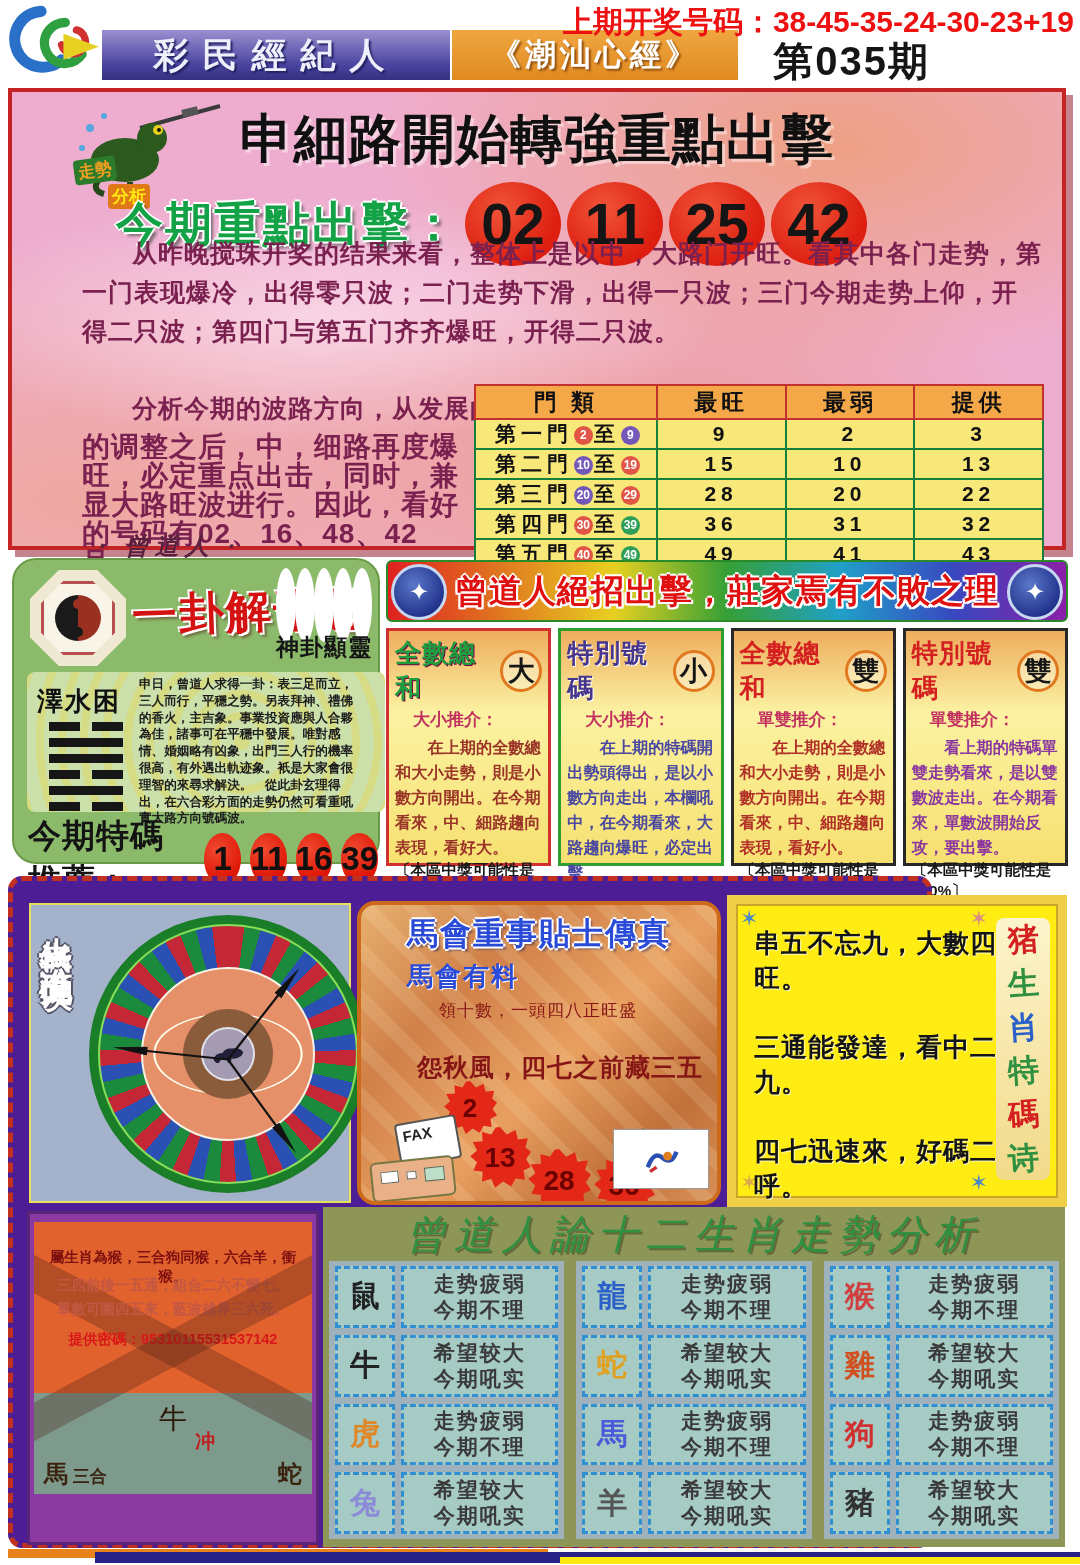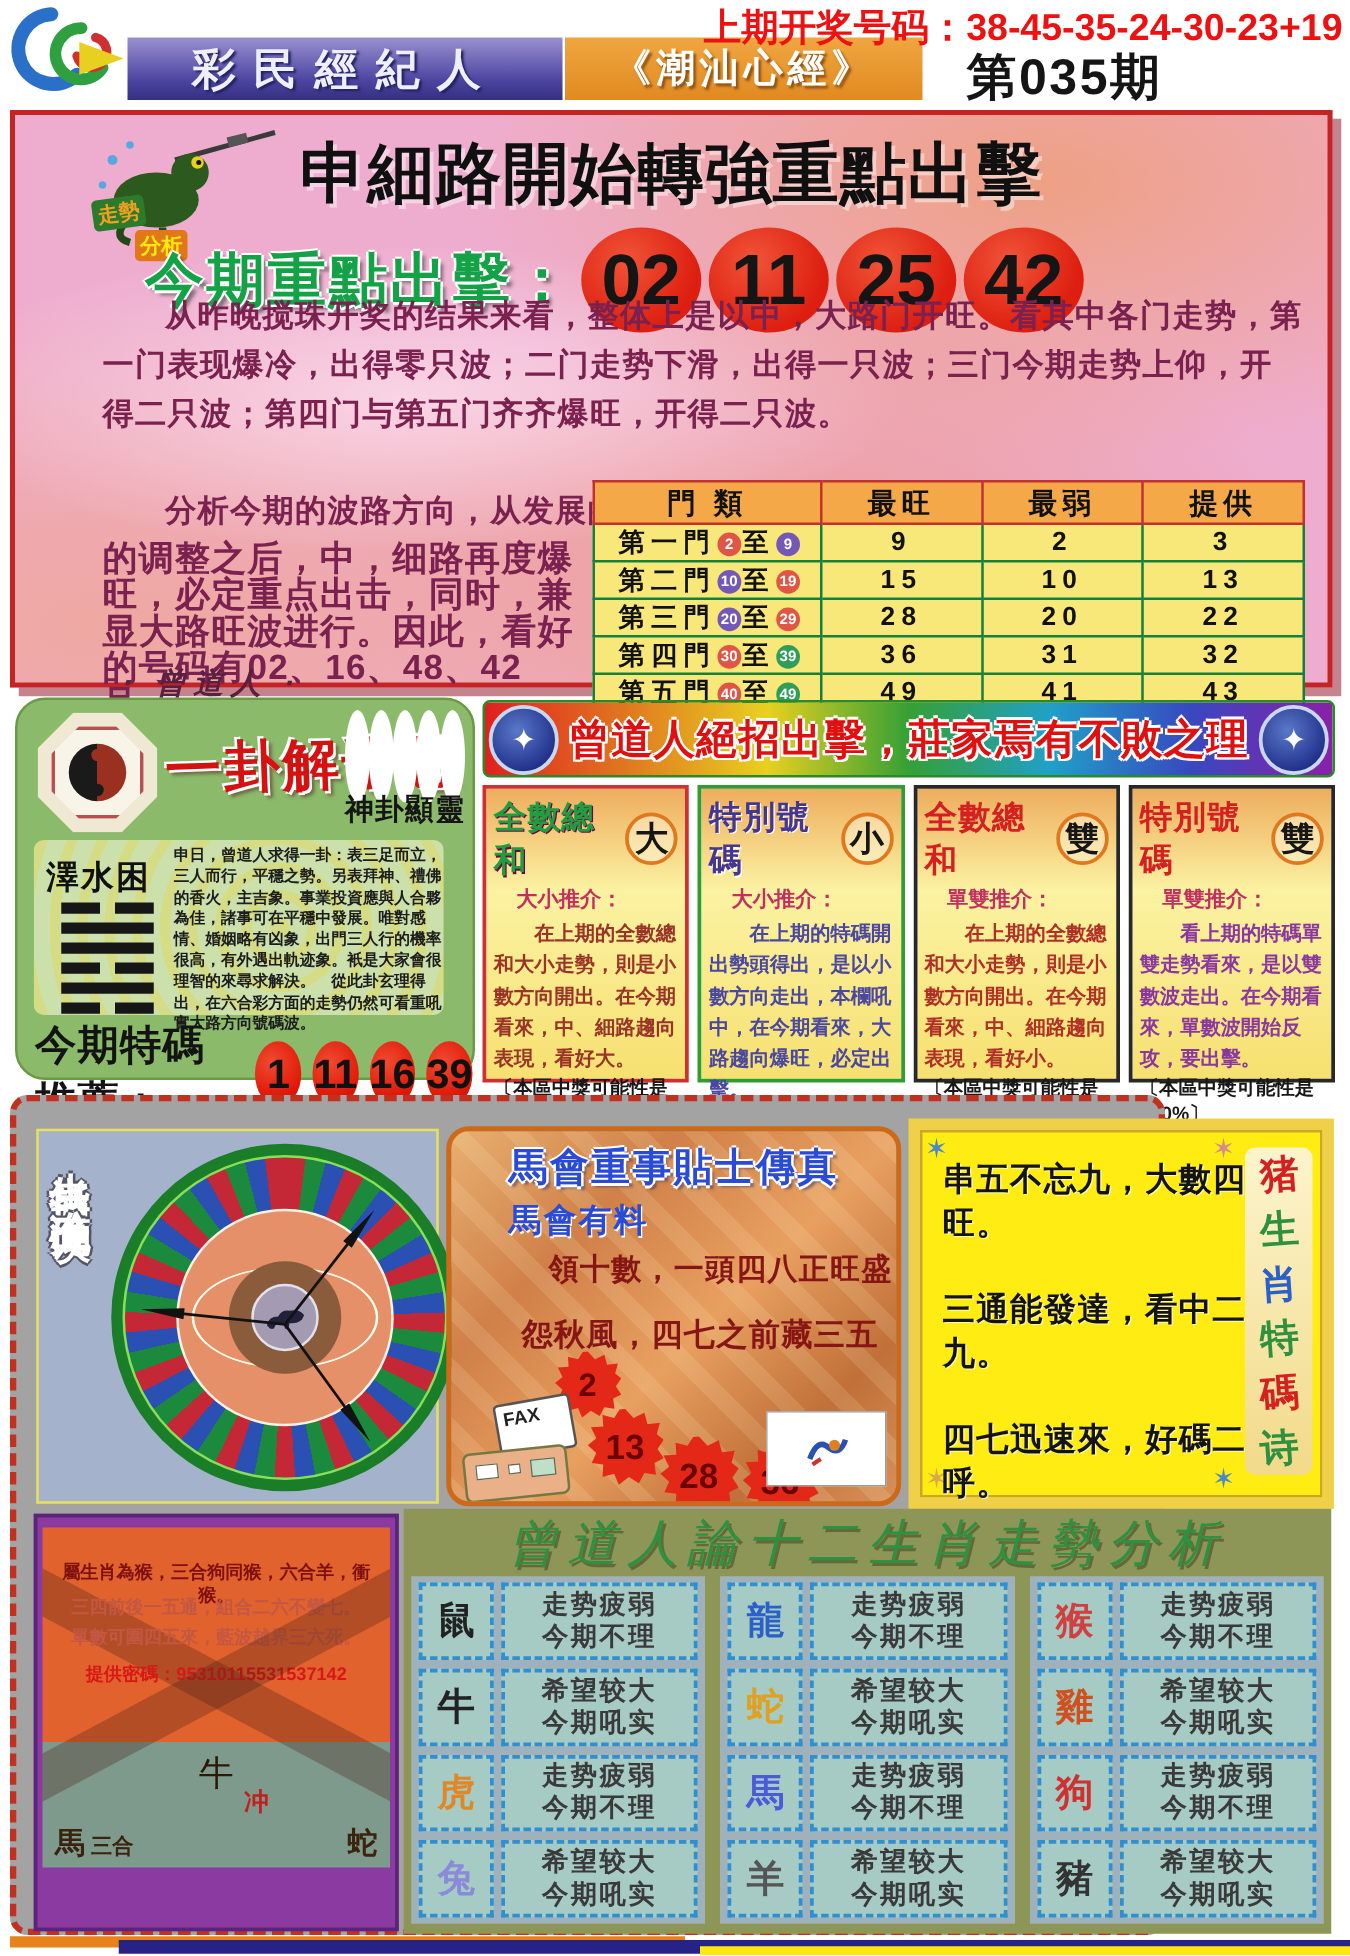--- a/index.html
+++ b/index.html
@@ -42,21 +42,21 @@
   
   .kua-box { position:absolute; left:12px; top:558px; width:368px; height:306px; background:#8cba6b; border:2px solid #6a9a48; border-radius:24px; }
   .bagua { position:absolute; left:16px; top:10px; width:96px; height:96px; clip-path:polygon(30% 0,70% 0,100% 30%,100% 70%,70% 100%,30% 100%,0 70%,0 30%); background:#efe8d2; display:flex; align-items:center; justify-content:center; }
   .bagua-in { width:74px; height:74px; clip-path:polygon(30% 0,70% 0,100% 30%,100% 70%,70% 100%,30% 100%,0 70%,0 30%); background:#f8f4e8; border:0; display:flex; align-items:center; justify-content:center; box-shadow:inset 0 0 0 3px #b85050; }
   .yinyang { width:46px; height:46px; border-radius:50%; background:linear-gradient(90deg,#1a1a1a 50%,#9a3020 50%); position:relative; }
   .yinyang::before { content:""; position:absolute; left:50%; top:4px; width:10px; height:10px; margin-left:-5px; border-radius:50%; background:#9a3020; box-shadow:0 28px 0 #1a1a1a; }
   .kua-title { position:absolute; left:118px; top:22px; color:#d41212; font-size:45px; font-weight:900; letter-spacing:2px; text-shadow:2px 2px 0 #fff,-2px -2px 0 #fff,4px 4px 3px rgba(80,20,20,.5); transform:rotate(-2deg); }
   .ovals { position:absolute; right:10px; top:8px; width:92px; height:108px; }
   .oval { position:absolute; top:0; width:20px; height:74px; border-radius:50%; background:#fff; }
   .shen { position:absolute; right:6px; top:72px; width:96px; color:#151515; font-size:23px; font-weight:900; letter-spacing:1px; }
-  .kua-panel { position:absolute; left:13px; top:112px; width:328px; height:140px; background:#cbe0ab; border-radius:8px;
+  .kua-panel { position:absolute; left:13px; top:112px; width:358px; height:140px; background:#cbe0ab; border-radius:8px;
     background-image:repeating-radial-gradient(circle at 60% 50%, rgba(232,212,60,.35) 0 8px, transparent 8px 22px); }
   .hexname { position:absolute; left:10px; top:12px; color:#101010; font-size:26px; font-weight:900; letter-spacing:2px; }
   .hexagram { position:absolute; left:22px; top:50px; width:74px; }
   .hx { height:9px; margin-bottom:7px; display:flex; justify-content:space-between; }
   .hx .bar { background:#161616; height:9px; width:100%; }
   .hx.broken .bar { width:42%; }
   .kua-text { position:absolute; left:112px; top:4px; width:226px; color:#1d1d1d; font-size:12.6px; line-height:16.8px; font-weight:bold; }
   .rec-row { position:absolute; left:14px; top:254px; display:flex; align-items:center; }
   .rec-label { color:#131313; font-size:33px; font-weight:900; letter-spacing:1px; }
   .rec-ball { width:52px; height:52px; border-radius:50%; background:radial-gradient(circle at 36% 32%, #f04a30, #de1404 70%); color:#101010; font-size:33px; font-weight:900; display:flex; align-items:center; justify-content:center; margin-left:9px; }
@@ -78,42 +78,42 @@
   .pcircle { width:42px; height:42px; border-radius:50%; border:3px solid #e07820; color:#161616; background:rgba(255,255,240,.4); font-size:27px; font-weight:900; display:flex; align-items:center; justify-content:center; flex:0 0 auto; }
   .psub { font-size:17px; font-weight:900; color:#c23060; margin:2px 0 4px 18px; }
   .pbody { font-size:16.2px; font-weight:bold; line-height:25px; text-indent:2em; }
   .p1 .pbody { color:#9a3428; } .p2 .pbody { color:#4a48a0; } .p3 .pbody { color:#b03028; } .p4 .pbody { color:#8a38a0; }
   .pprob { font-size:15.5px; font-weight:900; color:#181818; margin-top:auto; padding-bottom:3px; }
   .pfoot { margin:0 -6px; height:46px; font-size:9.6px; line-height:11.5px; font-weight:bold; padding:2px 4px; }
   .pfoot.red { background:#e42020; color:#ffe8b0; }
   .pfoot.yel { background:#ffe800; color:#8a2818; }
 
   
-  .sec-bottom { position:absolute; left:8px; top:876px; width:924px; height:672px; border:5px dashed #c23020; border-radius:14px; background:#a3a3a3; }
+  .sec-bottom { position:absolute; left:8px; top:876px; width:924px; height:672px; border:5px dashed #c23020; border-radius:14px; background:#4c1d95; }
   .wheel-panel { position:absolute; left:16px; top:22px; width:322px; height:300px; background:#a4b2cc; border:2px solid #e8e058; }
   .vtext { position:absolute; left:2px; top:6px; writing-mode:vertical-rl; color:#fff; font-size:33px; font-weight:900; letter-spacing:4px; text-shadow:2px 0 #556,-2px 0 #556,0 2px #556,0 -2px #556; height:286px; }
   .wheel { position:absolute; left:58px; top:10px; width:278px; height:278px; }
   .wl { position:absolute; border-radius:50%; }
   .w1 { inset:0; background:radial-gradient(circle,#2a9a3a,#13701f); }
   .wring { inset:9px; background:repeating-conic-gradient(#c42836 0deg 7.35deg,#1c8a3c 7.35deg 14.7deg,#2a50b4 14.7deg 22.05deg); border:2px solid #8adf5a; }
   .wface { inset:52px; background:#e59068; border:2px solid #f6f2e6; }
   .wel { inset:58px; border:2px solid rgba(255,255,238,.85); border-radius:50%; }
   .wel.a { transform:scale(.92,.5) rotate(38deg); } .wel.b { transform:scale(.92,.5) rotate(-38deg); }
   .wmid { inset:94px; background:#8a5c3c; }
   .wcenter { inset:112px; background:#a49ab2; border:2px solid #e2e2ea; display:flex; align-items:center; justify-content:center; }
   .warrow { position:absolute; left:50%; top:50%; width:116px; height:11px; background:#121212; transform-origin:0 50%;
     clip-path:polygon(0 40%,70% 40%,70% 10%,100% 50%,70% 90%,70% 60%,0 60%); }
 
   .fax-panel { position:absolute; left:344px; top:20px; width:364px; height:304px; border:4px solid #cc6a1a; border-radius:18px; overflow:hidden;
     background:linear-gradient(135deg,#e8b070,#d08048 28%,#e8a060 55%,#c07038 80%,#d89058);
     background-blend-mode:normal; }
   .fax-panel::before { content:""; position:absolute; inset:0; background:repeating-linear-gradient(45deg,rgba(255,240,200,.14) 0 14px,transparent 14px 34px); }
   .fax-title { position:absolute; left:0; right:0; top:8px; text-align:center; color:#2a4ad8; font-size:31px; font-weight:900; letter-spacing:2px; text-shadow:-2px 0 #fff,2px 0 #fff,0 -2px #fff,0 2px #fff,3px 3px 2px rgba(40,40,100,.5); }
   .fax-sub { position:absolute; left:46px; top:54px; color:#2a4ad8; font-size:26px; font-weight:900; letter-spacing:2px; text-shadow:1px 1px 0 #fff; }
-  .fax-line1 { position:absolute; left:78px; top:94px; color:#861616; font-size:24px; font-weight:700; letter-spacing:1px; }
+  .fax-line1 { position:absolute; left:78px; top:94px; color:#861616; font-size:17px; font-weight:400; letter-spacing:1px; }
   .fax-line2 { position:absolute; left:56px; top:146px; color:#861616; font-size:25px; font-weight:900; letter-spacing:1px; }
   .star { position:absolute; background:#e42818; color:#6a0000; font-weight:900; display:flex; align-items:center; justify-content:center;
     clip-path:polygon(50% 0,61% 12%,75% 5%,79% 20%,95% 18%,91% 33%,100% 40%,92% 52%,100% 64%,88% 70%,90% 85%,75% 83%,68% 96%,55% 88%,42% 98%,36% 84%,21% 88%,22% 72%,7% 70%,13% 57%,2% 47%,13% 38%,6% 24%,22% 23%,21% 8%,36% 12%,43% 1%); }
   .s2 { left:82px; top:176px; width:54px; height:54px; font-size:26px; }
   .s13 { left:108px; top:222px; width:62px; height:62px; font-size:28px; }
   .s28 { left:166px; top:244px; width:64px; height:64px; font-size:28px; }
   .s36 { left:232px; top:250px; width:62px; height:62px; font-size:28px; }
   .fax-doodle { position:absolute; left:10px; top:214px; width:96px; height:84px; }
   .fax-paper { position:absolute; left:26px; top:0; width:62px; height:44px; background:#fff; border:2px solid #555; border-radius:4px; transform:rotate(-10deg); color:#222; font-size:15px; font-weight:900; padding:3px 5px; }
   .fax-machine { position:absolute; left:0; top:40px; width:84px; height:40px; background:#eab088; border:2px solid #774; border-radius:6px; transform:rotate(-6deg); }

